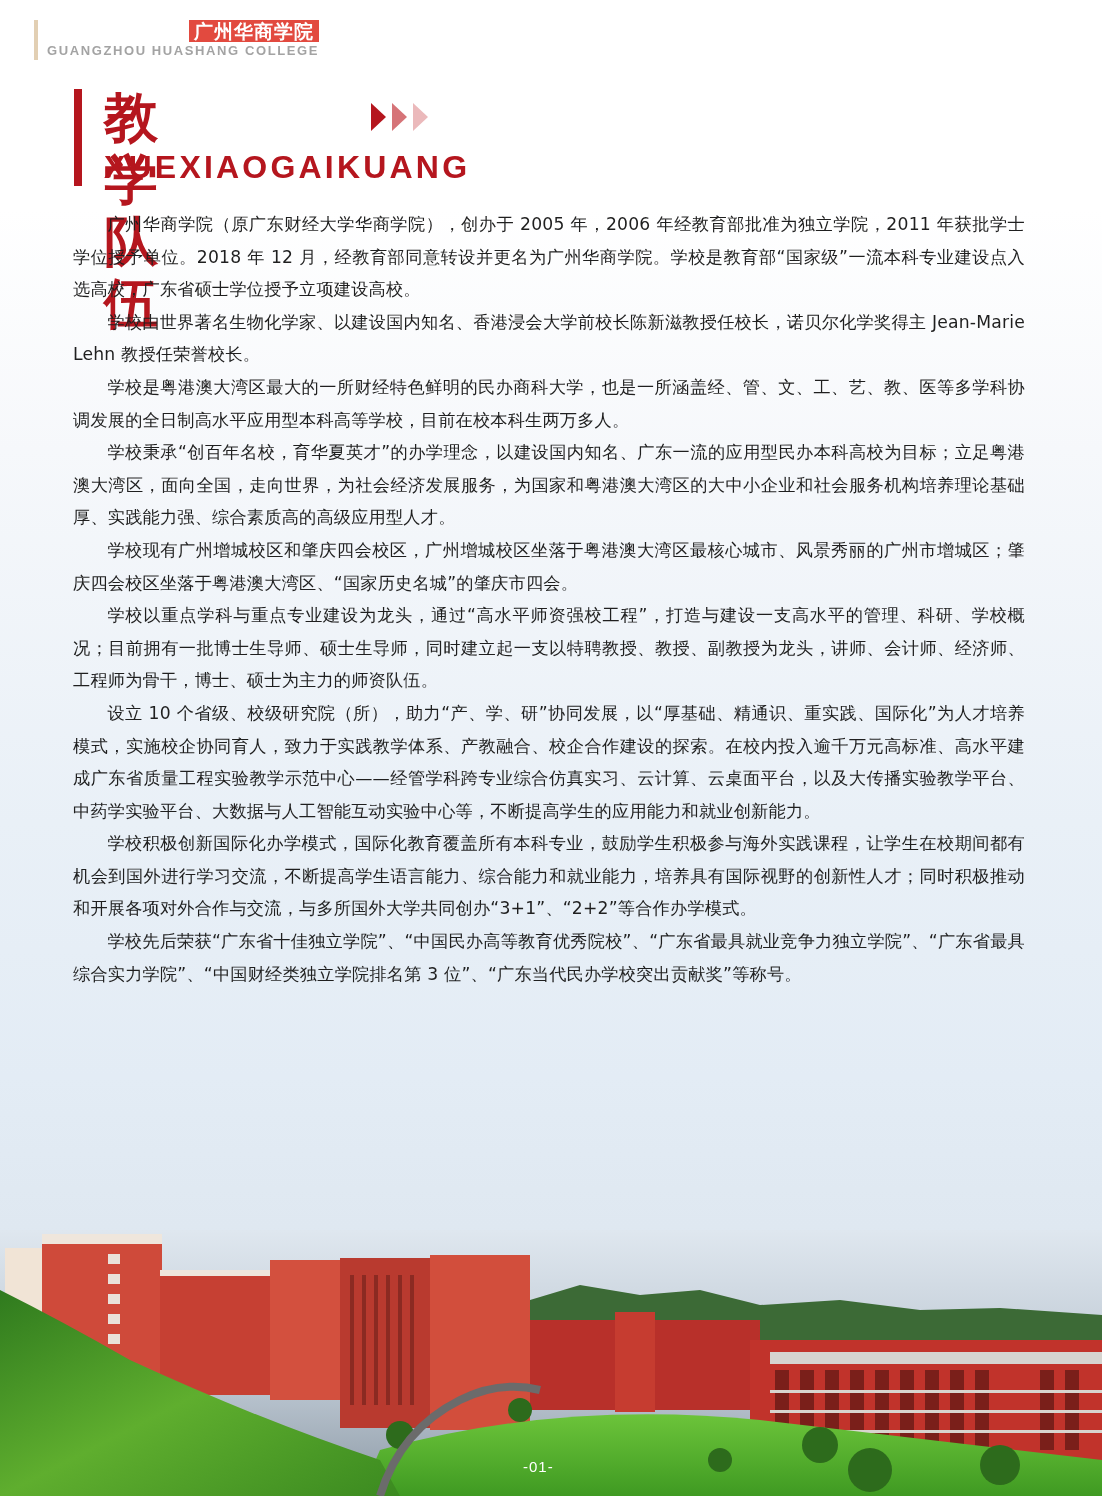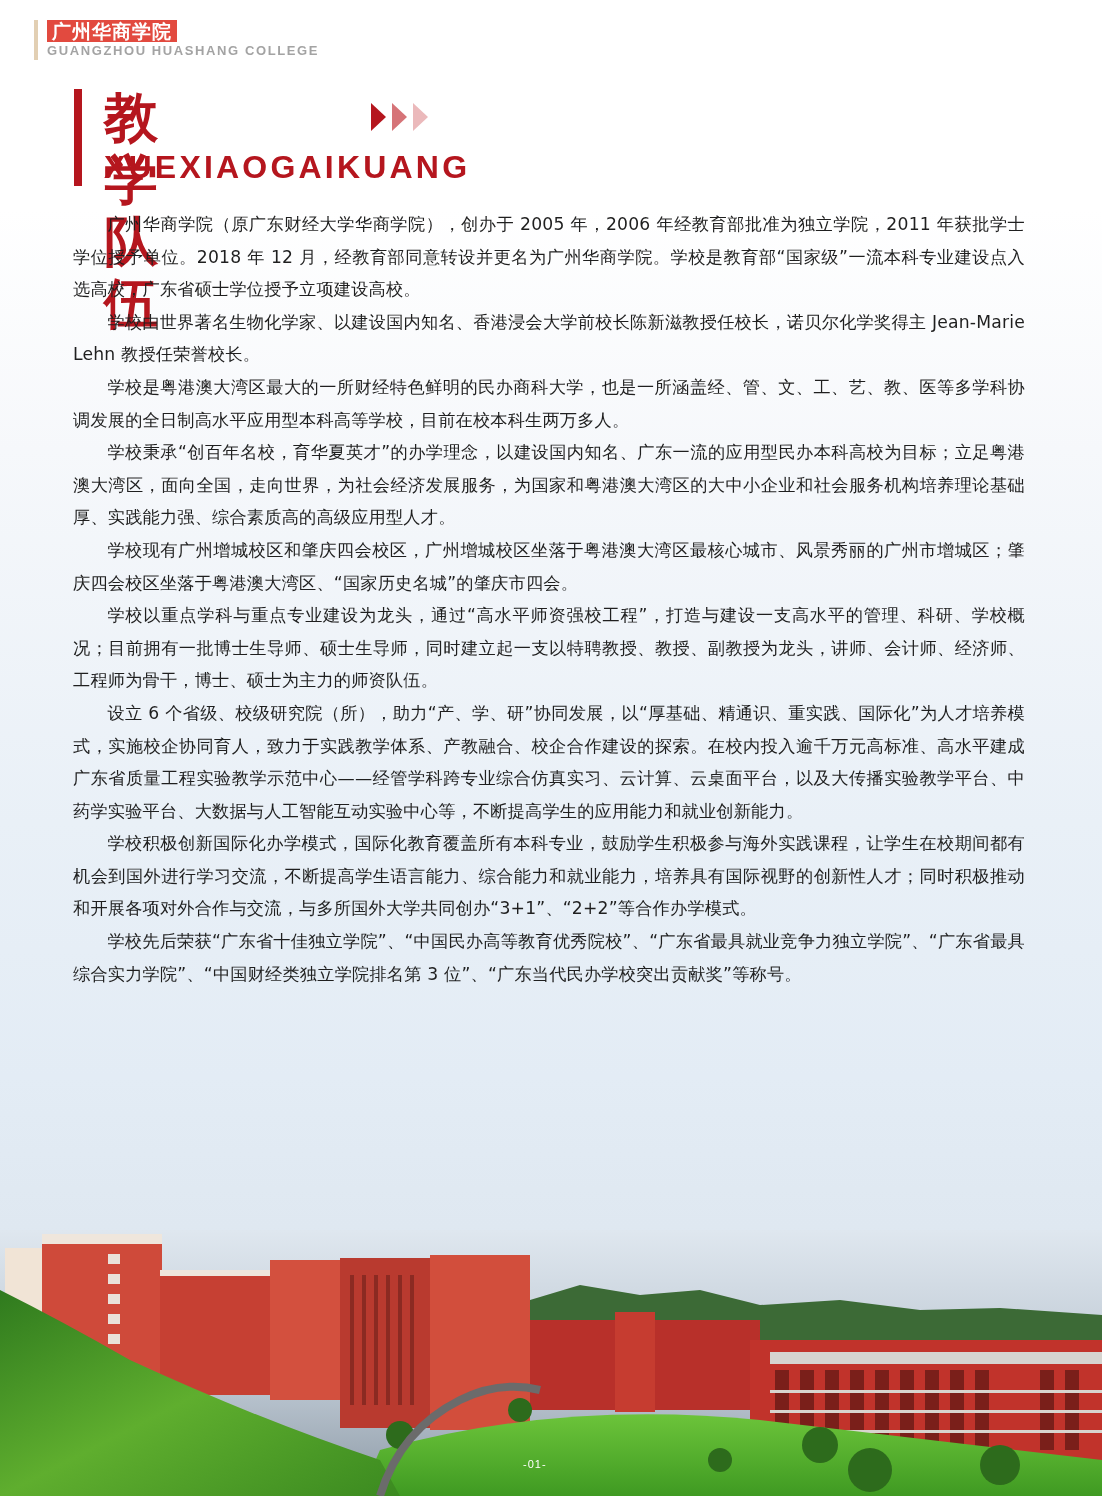--- a/index.html
+++ b/index.html
@@ -3,21 +3,21 @@
 <meta charset="utf-8">
 <style>
   html, body { margin: 0; padding: 0; }
   body {
     width: 1102px; height: 1496px; position: relative; overflow: hidden;
     background: linear-gradient(180deg, #ffffff 0%, #ffffff 14%, #f6f8fb 30%, #e9f0f7 55%, #e3ecf5 72%, #dfe8f1 82%, #cfdbe6 100%);
     font-family: "DejaVu Sans", "Liberation Sans", sans-serif;
     color: #1a1a1a;
   }
   
-  .brand { position: absolute; left: 34px; top: 20px; height: 40px; border-left: 4px solid #e2cfb3; padding-left: 9px; }
+  .brand { position: absolute; left: 34px; top: 20px; height: 40px; border-left: 4px solid #e2cfb3; padding-left: 9px; text-align: right; }
   .brand-cn {
     display: inline-block; background: #e24a3f; color: #fff; font-weight: bold;
     font-size: 19px; line-height: 22px; padding: 0 5px; letter-spacing: 1px;
     font-family: "DejaVu Sans", sans-serif;
   }
   .brand-en {
     display: block; color: #a3a3a3; font-weight: bold; font-size: 13px; letter-spacing: 1.6px;
     margin-top: 1px; font-family: "Liberation Sans", sans-serif;
   }
   
@@ -37,21 +37,21 @@
   }
   
   .content { position: absolute; left: 73px; top: 208px; width: 952px; }
   .content p {
     margin: 0; font-size: 17.2px; line-height: 32.6px; text-indent: 2em; text-align: justify;
     color: #1f1f1f; font-family: "DejaVu Sans", sans-serif; letter-spacing: 0.2px;
   }
   
   .photo { position: absolute; left: 0; top: 1230px; width: 1102px; height: 266px; overflow: hidden; }
   .page-number {
-    position: absolute; left: 523px; top: 1458px; color: #ffffff; font-size: 11px;
+    position: absolute; left: 523px; top: 1458px; color: #ffffff; font-size: 15px;
     font-family: "Liberation Sans", sans-serif; letter-spacing: 1px;
   }
 </style>
 </head>
 <body>
 
 <div class="brand">
   <span class="brand-cn">广州华商学院</span>
   <span class="brand-en">GUANGZHOU HUASHANG COLLEGE</span>
 </div>
@@ -67,21 +67,21 @@
   <div class="title-en">XUEXIAOGAIKUANG</div>
 </div>
 
 <div class="content">
   <p>广州华商学院（原广东财经大学华商学院），创办于 2005 年，2006 年经教育部批准为独立学院，2011 年获批学士学位授予单位。2018 年 12 月，经教育部同意转设并更名为广州华商学院。学校是教育部“国家级”一流本科专业建设点入选高校，广东省硕士学位授予立项建设高校。</p>
   <p>学校由世界著名生物化学家、以建设国内知名、香港浸会大学前校长陈新滋教授任校长，诺贝尔化学奖得主 Jean-Marie Lehn 教授任荣誉校长。</p>
   <p>学校是粤港澳大湾区最大的一所财经特色鲜明的民办商科大学，也是一所涵盖经、管、文、工、艺、教、医等多学科协调发展的全日制高水平应用型本科高等学校，目前在校本科生两万多人。</p>
   <p>学校秉承“创百年名校，育华夏英才”的办学理念，以建设国内知名、广东一流的应用型民办本科高校为目标；立足粤港澳大湾区，面向全国，走向世界，为社会经济发展服务，为国家和粤港澳大湾区的大中小企业和社会服务机构培养理论基础厚、实践能力强、综合素质高的高级应用型人才。</p>
   <p>学校现有广州增城校区和肇庆四会校区，广州增城校区坐落于粤港澳大湾区最核心城市、风景秀丽的广州市增城区；肇庆四会校区坐落于粤港澳大湾区、“国家历史名城”的肇庆市四会。</p>
   <p>学校以重点学科与重点专业建设为龙头，通过“高水平师资强校工程”，打造与建设一支高水平的管理、科研、学校概况；目前拥有一批博士生导师、硕士生导师，同时建立起一支以特聘教授、教授、副教授为龙头，讲师、会计师、经济师、工程师为骨干，博士、硕士为主力的师资队伍。</p>
-  <p>设立 6 个省级、校级研究院（所），助力“产、学、研”协同发展，以“厚基础、精通识、重实践、国际化”为人才培养模式，实施校企协同育人，致力于实践教学体系、产教融合、校企合作建设的探索。在校内投入逾千万元高标准、高水平建成广东省质量工程实验教学示范中心——经管学科跨专业综合仿真实习、云计算、云桌面平台，以及大传播实验教学平台、中药学实验平台、大数据与人工智能互动实验中心等，不断提高学生的应用能力和就业创新能力。</p>
+  <p>设立 10 个省级、校级研究院（所），助力“产、学、研”协同发展，以“厚基础、精通识、重实践、国际化”为人才培养模式，实施校企协同育人，致力于实践教学体系、产教融合、校企合作建设的探索。在校内投入逾千万元高标准、高水平建成广东省质量工程实验教学示范中心——经管学科跨专业综合仿真实习、云计算、云桌面平台，以及大传播实验教学平台、中药学实验平台、大数据与人工智能互动实验中心等，不断提高学生的应用能力和就业创新能力。</p>
   <p>学校积极创新国际化办学模式，国际化教育覆盖所有本科专业，鼓励学生积极参与海外实践课程，让学生在校期间都有机会到国外进行学习交流，不断提高学生语言能力、综合能力和就业能力，培养具有国际视野的创新性人才；同时积极推动和开展各项对外合作与交流，与多所国外大学共同创办“3+1”、“2+2”等合作办学模式。</p>
   <p>学校先后荣获“广东省十佳独立学院”、“中国民办高等教育优秀院校”、“广东省最具就业竞争力独立学院”、“广东省最具综合实力学院”、“中国财经类独立学院排名第 3 位”、“广东当代民办学校突出贡献奖”等称号。</p>
 </div>
 
 <div class="photo">
   <svg width="1102" height="266" viewBox="0 0 1102 266" xmlns="http://www.w3.org/2000/svg">
     <defs>
       <linearGradient id="sky" x1="0" y1="0" x2="0" y2="1">
         <stop offset="0" stop-color="#dfe7ef"></stop>
         <stop offset="0.6" stop-color="#b9c4cf"></stop>

